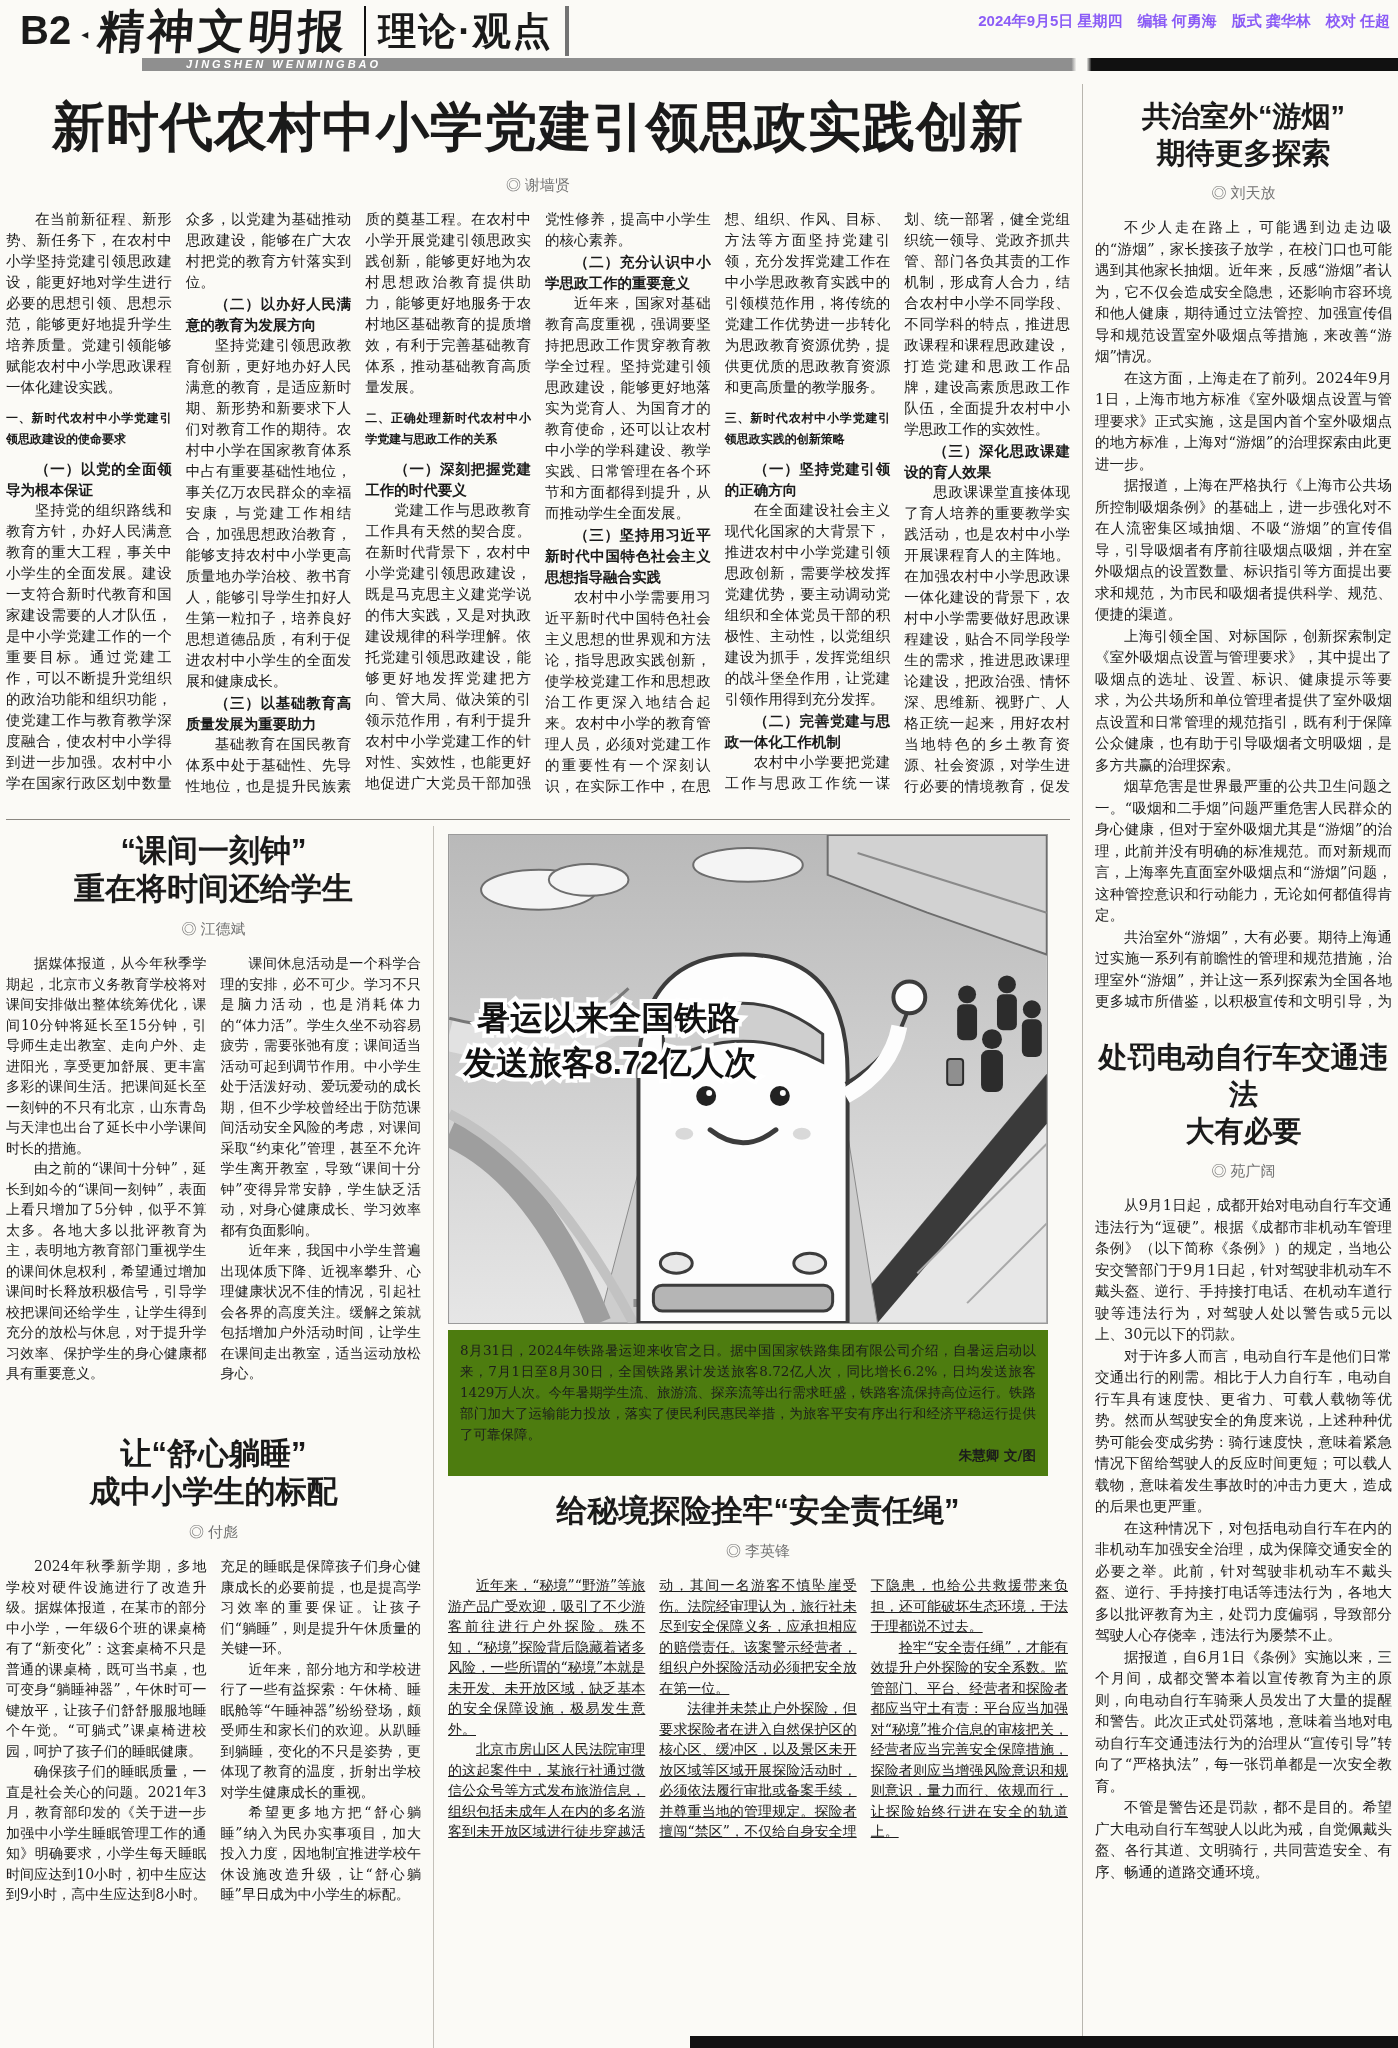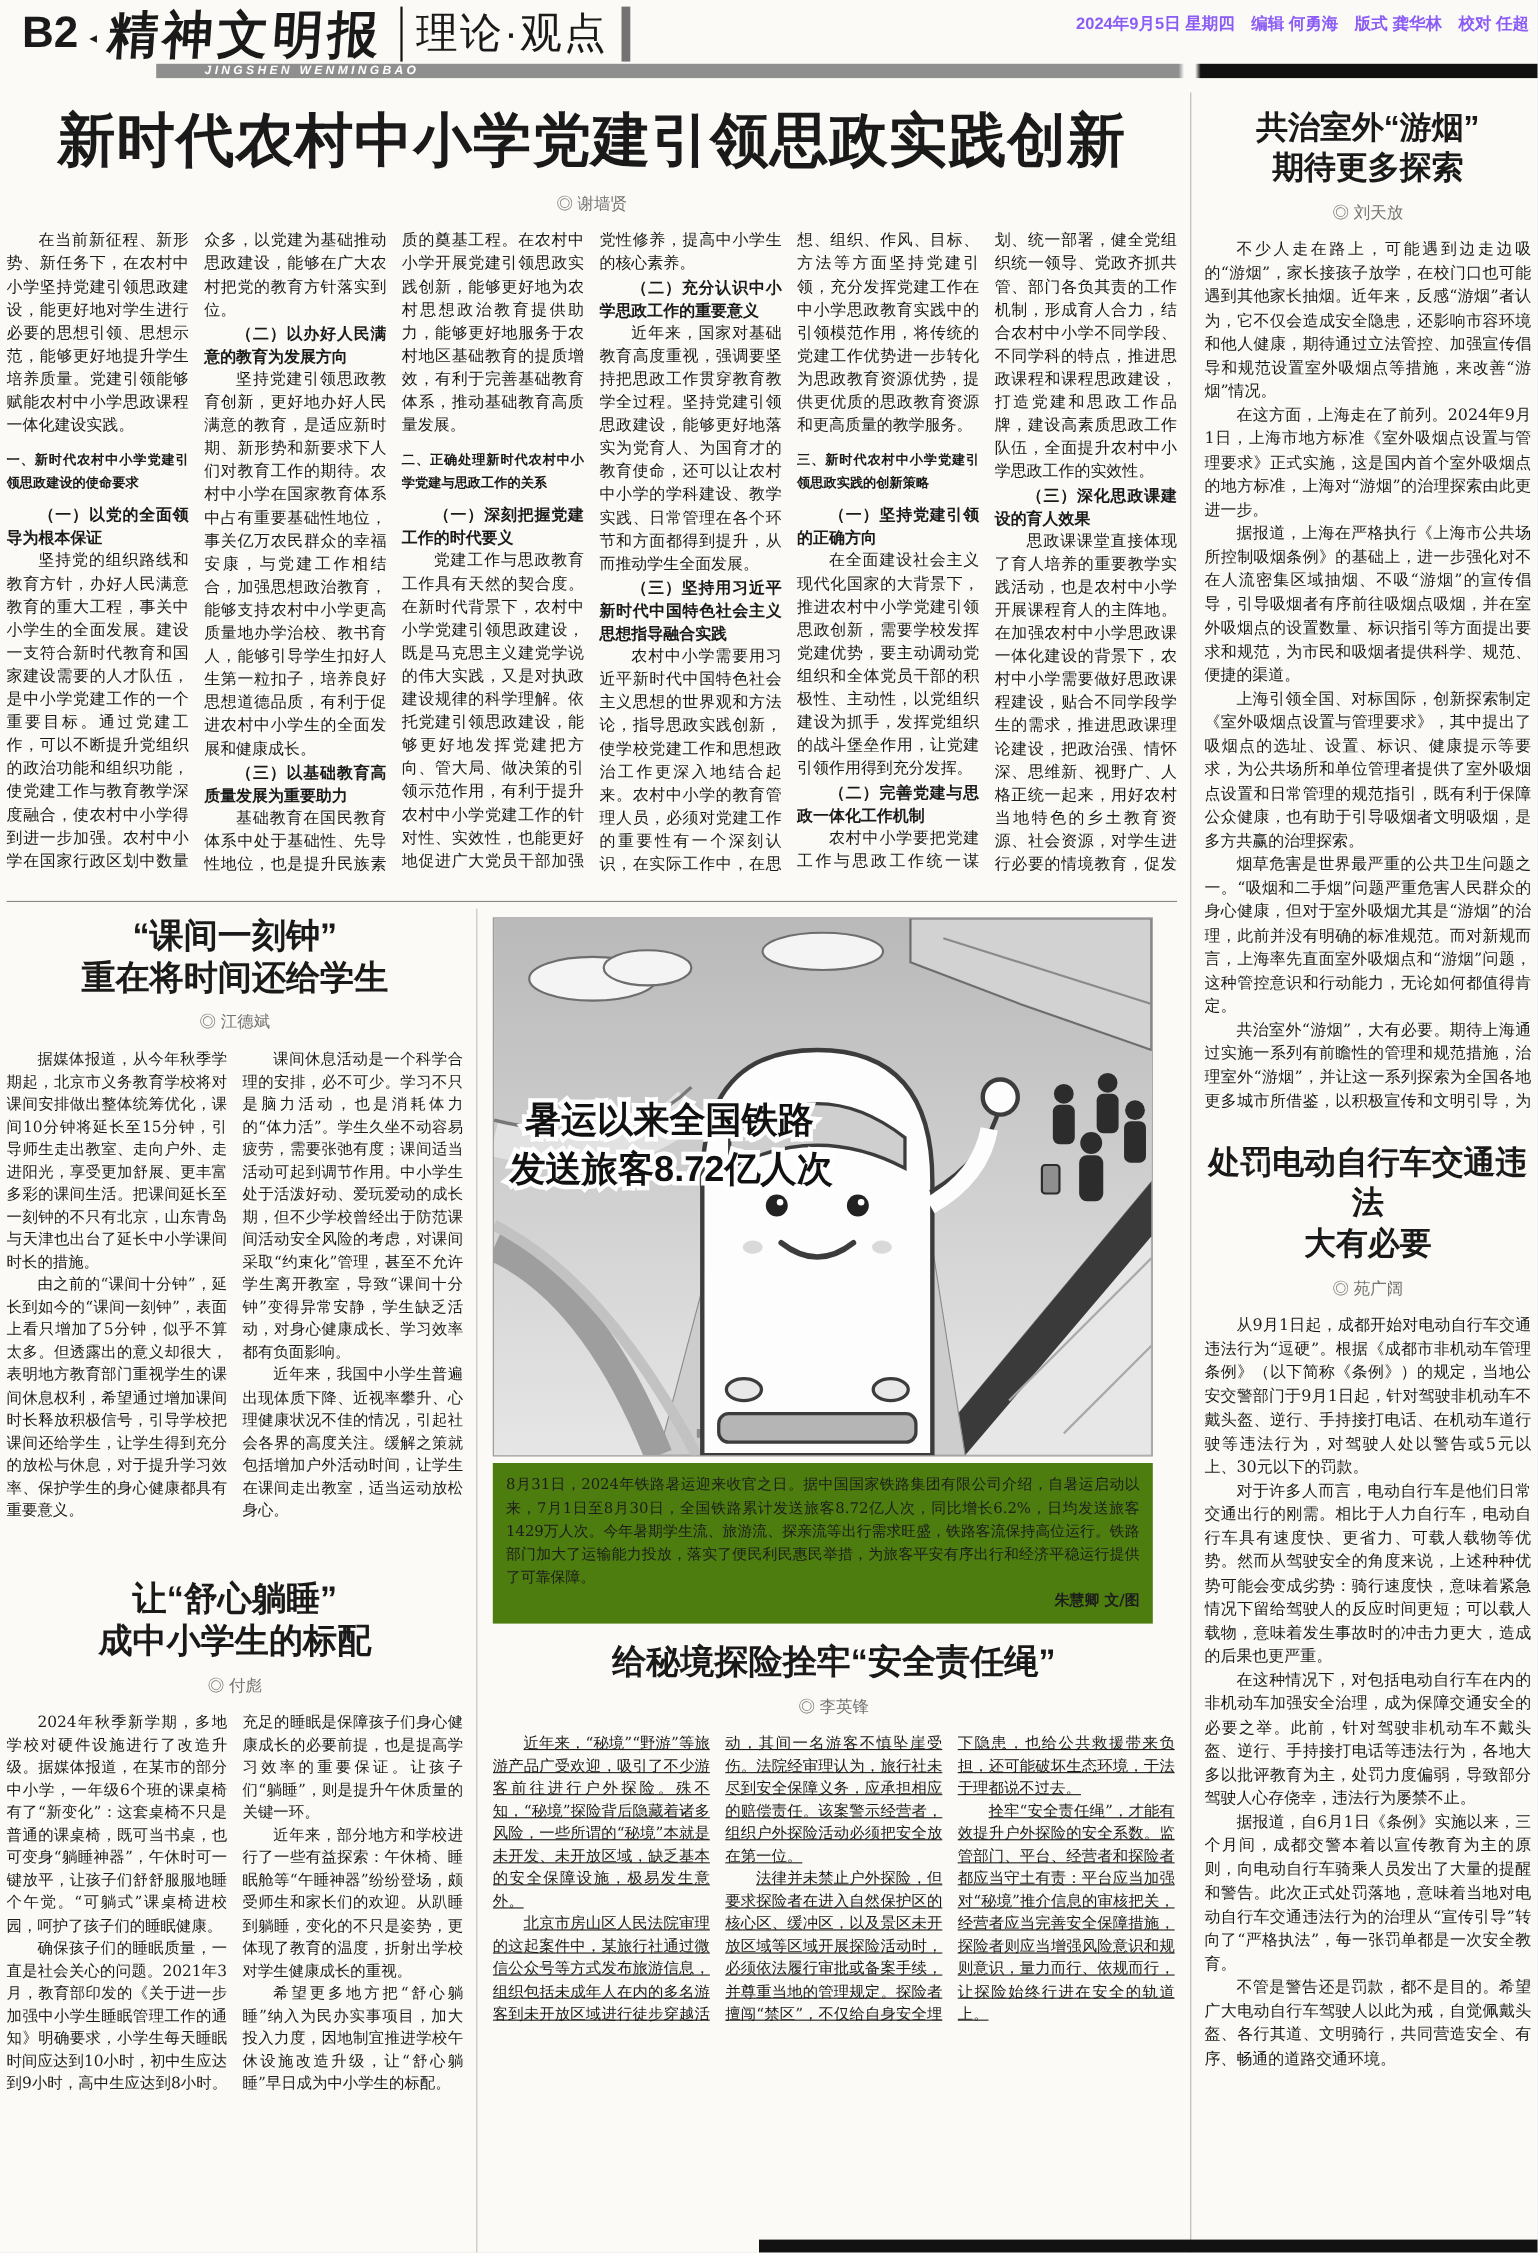--- a/index.html
+++ b/index.html
@@ -8,21 +8,21 @@
     position:relative; width:1398px; height:2048px; margin:0 auto;
     background:#fbfaf6; color:#1a1a1a; overflow:hidden;
     font-family:"Liberation Serif", serif;
   }
   
   .masthead { position:relative; height:82px; padding:6px 10px 0 6px;margin-left:14px; }
   .mast-left { display:flex; align-items:flex-start; gap:10px; }
   .page-no { font-family:"Liberation Sans", sans-serif; font-weight:700; font-size:40px; line-height:48px; }
   .mast-dot { font-size:14px; margin-top:20px; }
   .paper-name { font-family:"DejaVu Serif", serif; font-weight:900; font-size:46px; line-height:50px; letter-spacing:4px; transform:skewX(-4deg); }
-  .section-name { font-family:"Liberation Sans", sans-serif; font-weight:400; font-size:38px; line-height:50px; letter-spacing:2px; padding:0 12px; border-left:2px solid #111; border-right:8px solid #737373; margin-left:6px; }
+  .section-name { font-family:"Liberation Sans", sans-serif; font-weight:700; font-size:38px; line-height:50px; letter-spacing:2px; padding:0 12px; border-left:2px solid #111; border-right:4px solid #737373; margin-left:6px; }
   .date-line { position:absolute; top:12px; right:8px; font-family:"Liberation Sans", sans-serif; font-size:15px; font-weight:700; color:#8b5cf6; }
   .mast-bar { position:absolute; left:128px; right:0; top:58px; height:13px; background:linear-gradient(90deg,#8f8f8f 0 74%, #fbfaf6 74.4% 75.2%, #111 75.6% 100%); }
   .mast-bar span { position:absolute; left:44px; top:0px; font-family:"Liberation Sans", sans-serif; font-style:italic; font-weight:700; font-size:11px; letter-spacing:3px; color:#fff; line-height:13px; }
   
   .content { display:grid; grid-template-columns:1064px 310px; column-gap:12px; padding:2px 6px 0 6px; }
   .strip-right { border-left:1px solid #b8b5ae; padding:14px 0 0 12px; }
   
   .main-art { padding-top:8px; }
   .main-title { font-family:"Liberation Sans", sans-serif; font-weight:900; font-size:53px; letter-spacing:1px; text-align:center; white-space:nowrap; }
   .byline { text-align:center; font-size:15px; color:#737373; margin:12px 0 14px 0; font-family:"Liberation Sans", sans-serif; }
@@ -111,21 +111,21 @@
 
       <div class="midband">
 
         <div class="kejian">
           <div>
             <h2 class="sub-title">“课间一刻钟”</h2>
             <h2 class="sub-title">重在将时间还给学生</h2>
             <div class="byline">◎ 江德斌</div>
             <div class="colbody cols2 kai h-kejian">
                 <p class="bp">据媒体报道，从今年秋季学期起，北京市义务教育学校将对课间安排做出整体统筹优化，课间10分钟将延长至15分钟，引导师生走出教室、走向户外、走进阳光，享受更加舒展、更丰富多彩的课间生活。把课间延长至一刻钟的不只有北京，山东青岛与天津也出台了延长中小学课间时长的措施。</p>
-                <p class="bp">由之前的“课间十分钟”，延长到如今的“课间一刻钟”，表面上看只增加了5分钟，似乎不算太多。但透露出的意义却很大，表明地方教育部门重视学生的课间休息权利，希望通过增加课间时长释放积极信号，引导学校把课间还给学生，让学生得到充分的放松与休息，对于提升学习效率、保护学生的身心健康都具有重要意义。</p>
+                <p class="bp">由之前的“课间十分钟”，延长到如今的“课间一刻钟”，表面上看只增加了5分钟，似乎不算太多。各地大多以批评教育为主，表明地方教育部门重视学生的课间休息权利，希望通过增加课间时长释放积极信号，引导学校把课间还给学生，让学生得到充分的放松与休息，对于提升学习效率、保护学生的身心健康都具有重要意义。</p>
                 <p class="bp">课间休息活动是一个科学合理的安排，必不可少。学习不只是脑力活动，也是消耗体力的“体力活”。学生久坐不动容易疲劳，需要张弛有度；课间适当活动可起到调节作用。中小学生处于活泼好动、爱玩爱动的成长期，但不少学校曾经出于防范课间活动安全风险的考虑，对课间采取“约束化”管理，甚至不允许学生离开教室，导致“课间十分钟”变得异常安静，学生缺乏活动，对身心健康成长、学习效率都有负面影响。</p>
                 <p class="bp">近年来，我国中小学生普遍出现体质下降、近视率攀升、心理健康状况不佳的情况，引起社会各界的高度关注。缓解之策就包括增加户外活动时间，让学生在课间走出教室，适当运动放松身心。</p>
               </div>
           </div>
           <div style="margin-top:14px;">
             <h2 class="sub-title">让“舒心躺睡”</h2>
             <h2 class="sub-title">成中小学生的标配</h2>
             <div class="byline">◎ 付彪</div>
             <div class="colbody cols2 kai h-shuxin">
                 <p class="bp">2024年秋季新学期，多地学校对硬件设施进行了改造升级。据媒体报道，在某市的部分中小学，一年级6个班的课桌椅有了“新变化”：这套桌椅不只是普通的课桌椅，既可当书桌，也可变身“躺睡神器”，午休时可一键放平，让孩子们舒舒服服地睡个午觉。“可躺式”课桌椅进校园，呵护了孩子们的睡眠健康。</p>

